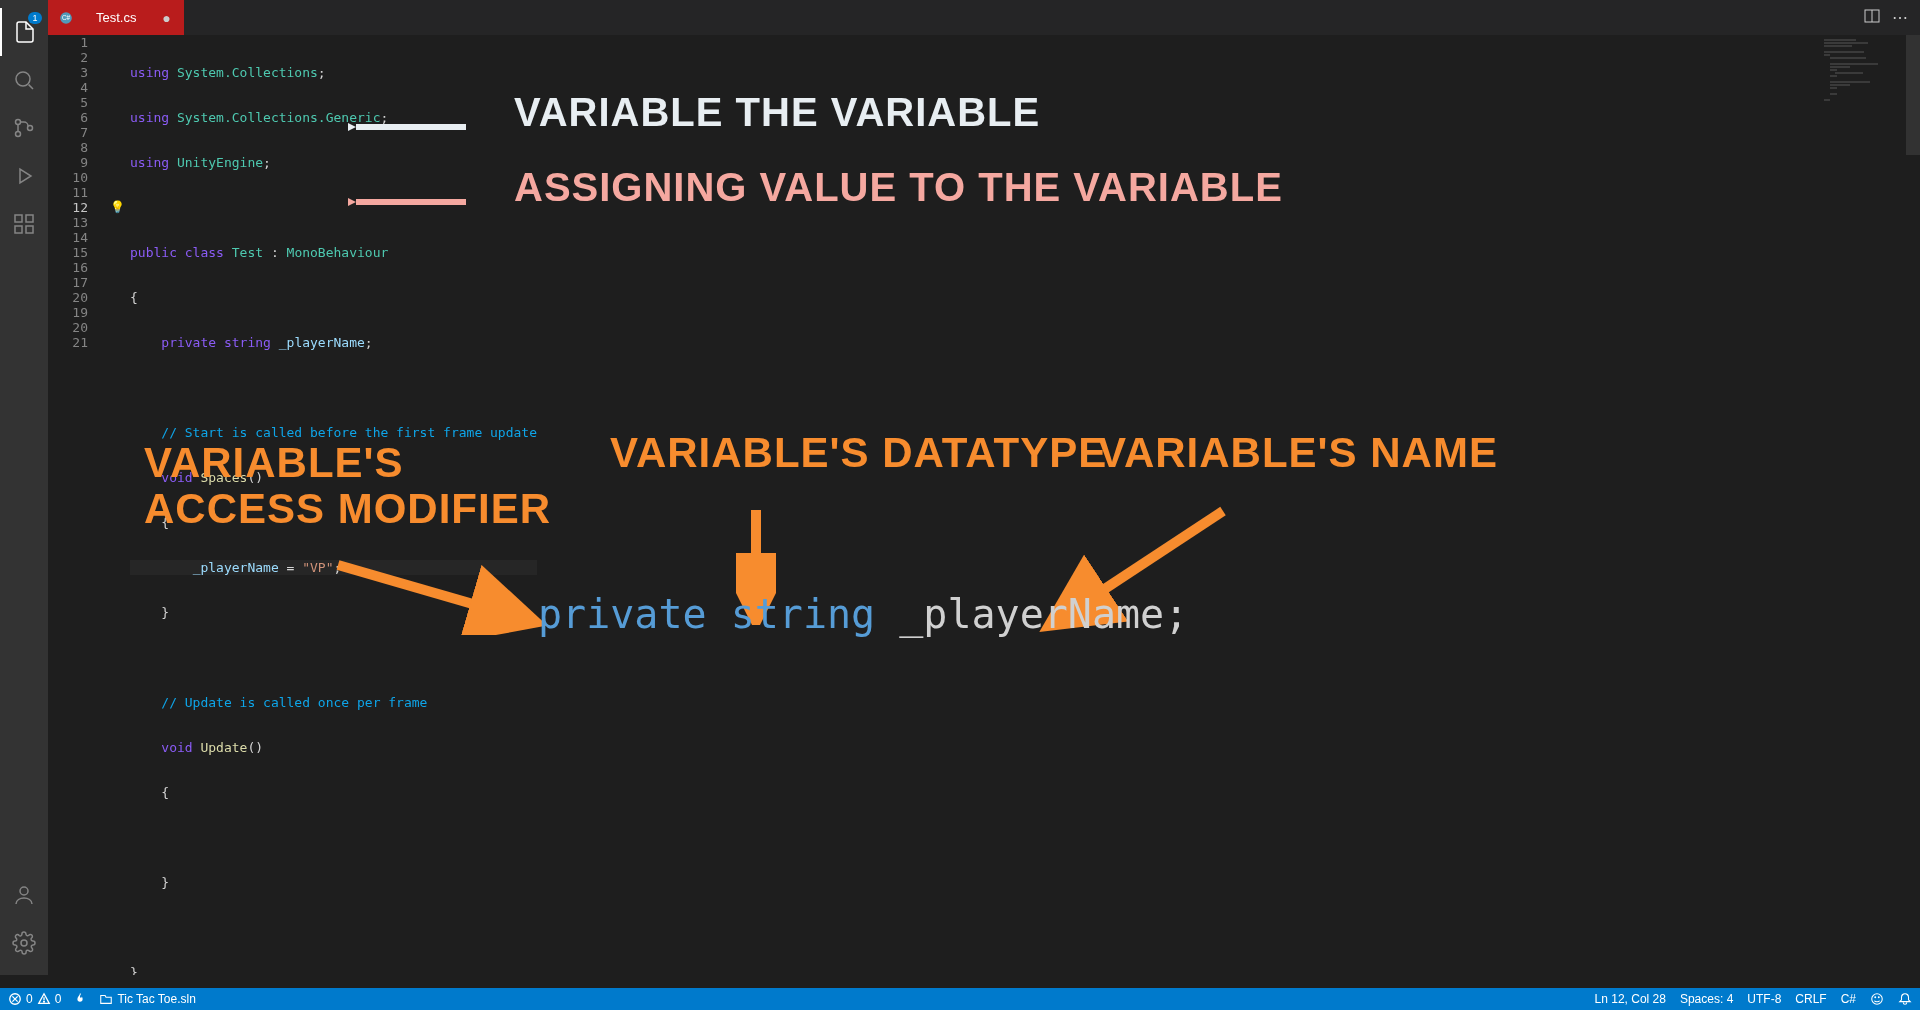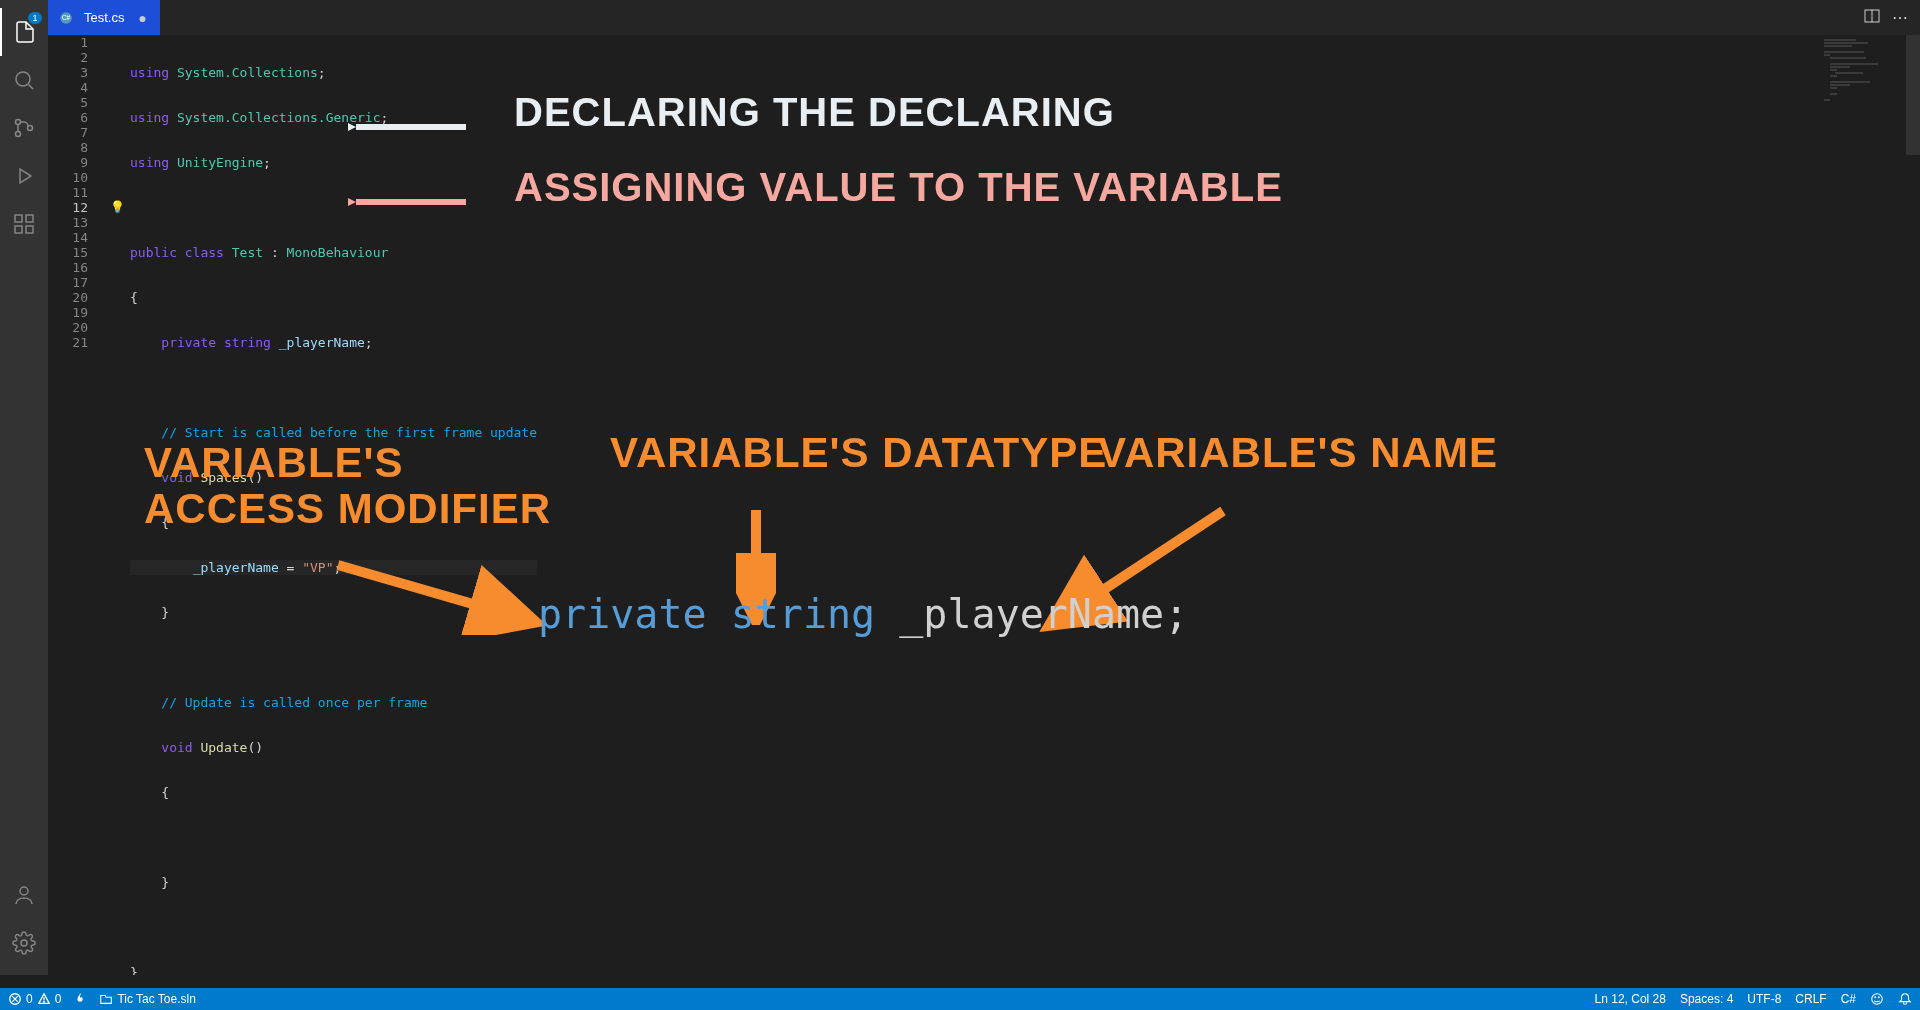--- a/index.html
+++ b/index.html
@@ -3,21 +3,21 @@
 <meta charset="utf-8">
 <style>
 *{margin:0;padding:0;box-sizing:border-box}
 body{font-family:"Segoe UI",Arial,sans-serif;background:#1e1e1e;color:#ccc;overflow:hidden;width:1920px;height:1010px;position:relative}
 .activity-bar{position:absolute;left:0;top:0;width:48px;height:975px;background:#333333;display:flex;flex-direction:column;align-items:center;padding-top:8px}
 .activity-icon{width:48px;height:48px;display:flex;align-items:center;justify-content:center;color:#858585;cursor:pointer}
 .activity-icon.active{color:#fff;border-left:2px solid #fff}
 .activity-bottom{margin-top:auto;margin-bottom:8px}
 .badge{position:absolute;top:4px;right:6px;background:#007acc;color:#fff;border-radius:8px;font-size:9px;padding:1px 4px;min-width:14px;text-align:center}
 .tab-bar{position:absolute;left:48px;top:0;right:0;height:35px;background:#252526;display:flex;align-items:center}
-.tab{height:35px;background:#1d4ed8;display:flex;align-items:center;padding:0 10px;font-size:13px;color:#fff;gap:10px;cursor:pointer}
+.tab{height:35px;background:#b91c1c;display:flex;align-items:center;padding:0 10px;font-size:13px;color:#fff;gap:22px;cursor:pointer}
 .tab-icon{width:16px;height:16px;display:flex;align-items:center;justify-content:center}
 .tab-close{width:16px;height:16px;display:flex;align-items:center;justify-content:center;font-size:14px;color:#ccc}
 .tab-actions{margin-left:auto;display:flex;gap:12px;padding-right:12px;color:#ccc}
 .tab-action{cursor:pointer;font-size:16px}
 .editor{position:absolute;left:48px;top:35px;right:0;bottom:35px;background:#1e1e1e;font-family:Consolas,monospace;font-size:13px;line-height:15px}
 .gutter{position:absolute;left:0;top:0;width:60px;text-align:right;color:#858585;padding-right:20px;user-select:none}
 .gutter div{height:15px}
 .code{position:absolute;left:82px;top:0;white-space:pre}
 .code div{height:15px}
 .current-line{background:rgba(255,255,255,0.04)}
@@ -205,21 +205,21 @@
 
   <svg style="position:absolute;left:300px;top:157px" width="120" height="20">
     <defs>
         <marker id="ah2" markerWidth="10" markerHeight="10" refX="2" refY="5" orient="auto">
           <path d="M10,1 L2,5 L10,9 Z" fill="#f5a8a0"></path>
         </marker>
       </defs>
     <line x1="118" y1="10" x2="8" y2="10" stroke="#f5a8a0" stroke-width="6" marker-end="url(#ah2)"></line>
   </svg>
 
-  <div class="annotation" style="left:466px;top:70px;font-size:40px;color:#e8eef2">DECLARING THE DECLARING</div>
+  <div class="annotation" style="left:466px;top:70px;font-size:40px;color:#e8eef2">VARIABLE THE VARIABLE</div>
   <div class="annotation" style="left:96px;top:405px;font-size:42px;color:#f78c2e;line-height:1.1">
     <div>VARIABLE'S</div>
     <div>ACCESS MODIFIER</div>
   </div>
 
   <div class="annotation" style="left:466px;top:145px;font-size:40px;color:#f5a8a0">ASSIGNING VALUE TO THE VARIABLE</div>
   <div class="annotation" style="left:562px;top:410px;font-size:42px;color:#f78c2e">VARIABLE'S DATATYPE</div>
   <div class="annotation" style="left:1050px;top:410px;font-size:42px;color:#f78c2e">VARIABLE'S NAME</div>
 
   <svg style="position:absolute;left:280px;top:520px" width="220" height="80">

